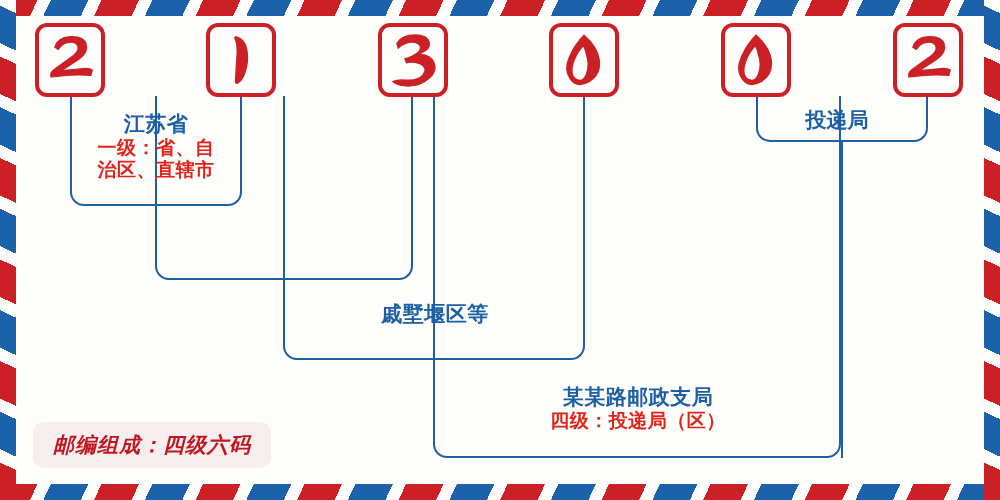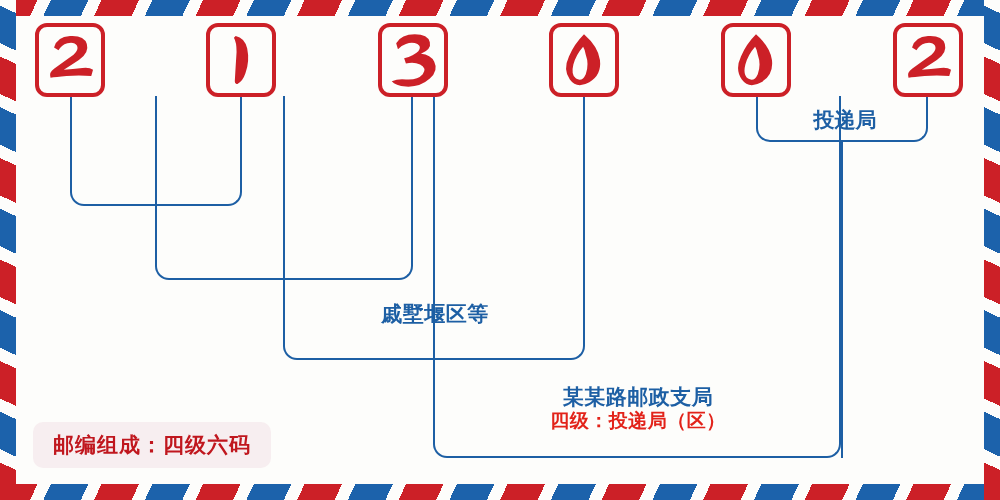--- a/index.html
+++ b/index.html
@@ -88,20 +88,21 @@
     font-weight:bold;font-size:21px;white-space:nowrap;
   }
 
   
   .badge{
     position:absolute;
     background:#f7eef0;
     border-radius:10px;
     padding:9px 20px;
     z-index:7;
+    font-style:italic;
   }
   .badge span{
     color:#c0171e;
     font-family:"Liberation Serif","DejaVu Serif",serif;
     font-weight:bold;
     font-size:21px;
     letter-spacing:1px;
     white-space:nowrap;
   }
 </style>
@@ -161,32 +162,37 @@
     <svg viewBox="0 0 70 74" aria-hidden="true">
       <path fill="#cc2027" d="M35 8 q16 14 18 29 q2 17-12 25 q-14 8-22-3 q-8-11-1-26 q6-14 17-25 z M34 22 q-8 9-11 20 q-3 12 3 16 q7 4 11-5 q4-11 0-22 q-1-6-3-9 z"></path>
     </svg>
   </div>
   <div class="digit-box" style="left:893px;top:23px;">
     <svg viewBox="0 0 70 74" aria-hidden="true">
       <path fill="#cc2027" d="M17 23 q3-12 18-13 q16-1 19 9 q3 10-9 18 q-9 6-17 11 q10-1 21-2 q8-1 12 2 l-2 7 q-14-1-28 0 q-12 1-18 2 q-2-6 4-10 q12-9 22-16 q6-5 4-10 q-3-5-11-3 q-7 2-10 8 z"></path>
     </svg>
   </div>
 
+  <div class="label" style="left:70px;top:112px;width:172px;">
+    <div class="lvl-name">江苏省</div>
+    <div class="lvl-desc">一级：省、自</div>
+    <div class="lvl-desc">治区、直辖市</div>
+  </div>
 
   <div class="label" style="left:160px;top:222px;width:250px;">
   </div>
 
   <div class="label" style="left:288px;top:302px;width:294px;">
     <div class="lvl-name">戚墅堰区等</div>
   </div>
 
   <div class="label" style="left:438px;top:385px;width:400px;">
     <div class="lvl-name">某某路邮政支局</div>
     <div class="lvl-desc nowrap">四级：投递局（区）</div>
   </div>
 
-  <div class="label-simple" style="left:756px;top:106px;width:162px;padding-left:8px;">投递局</div>
+  <div class="label-simple" style="left:756px;top:106px;width:162px;">投递局</div>
 
   <div class="badge" style="left:33px;top:422px;">
     <span>邮编组成：四级六码</span>
   </div>
 
 </div>
 
 </body></html>

